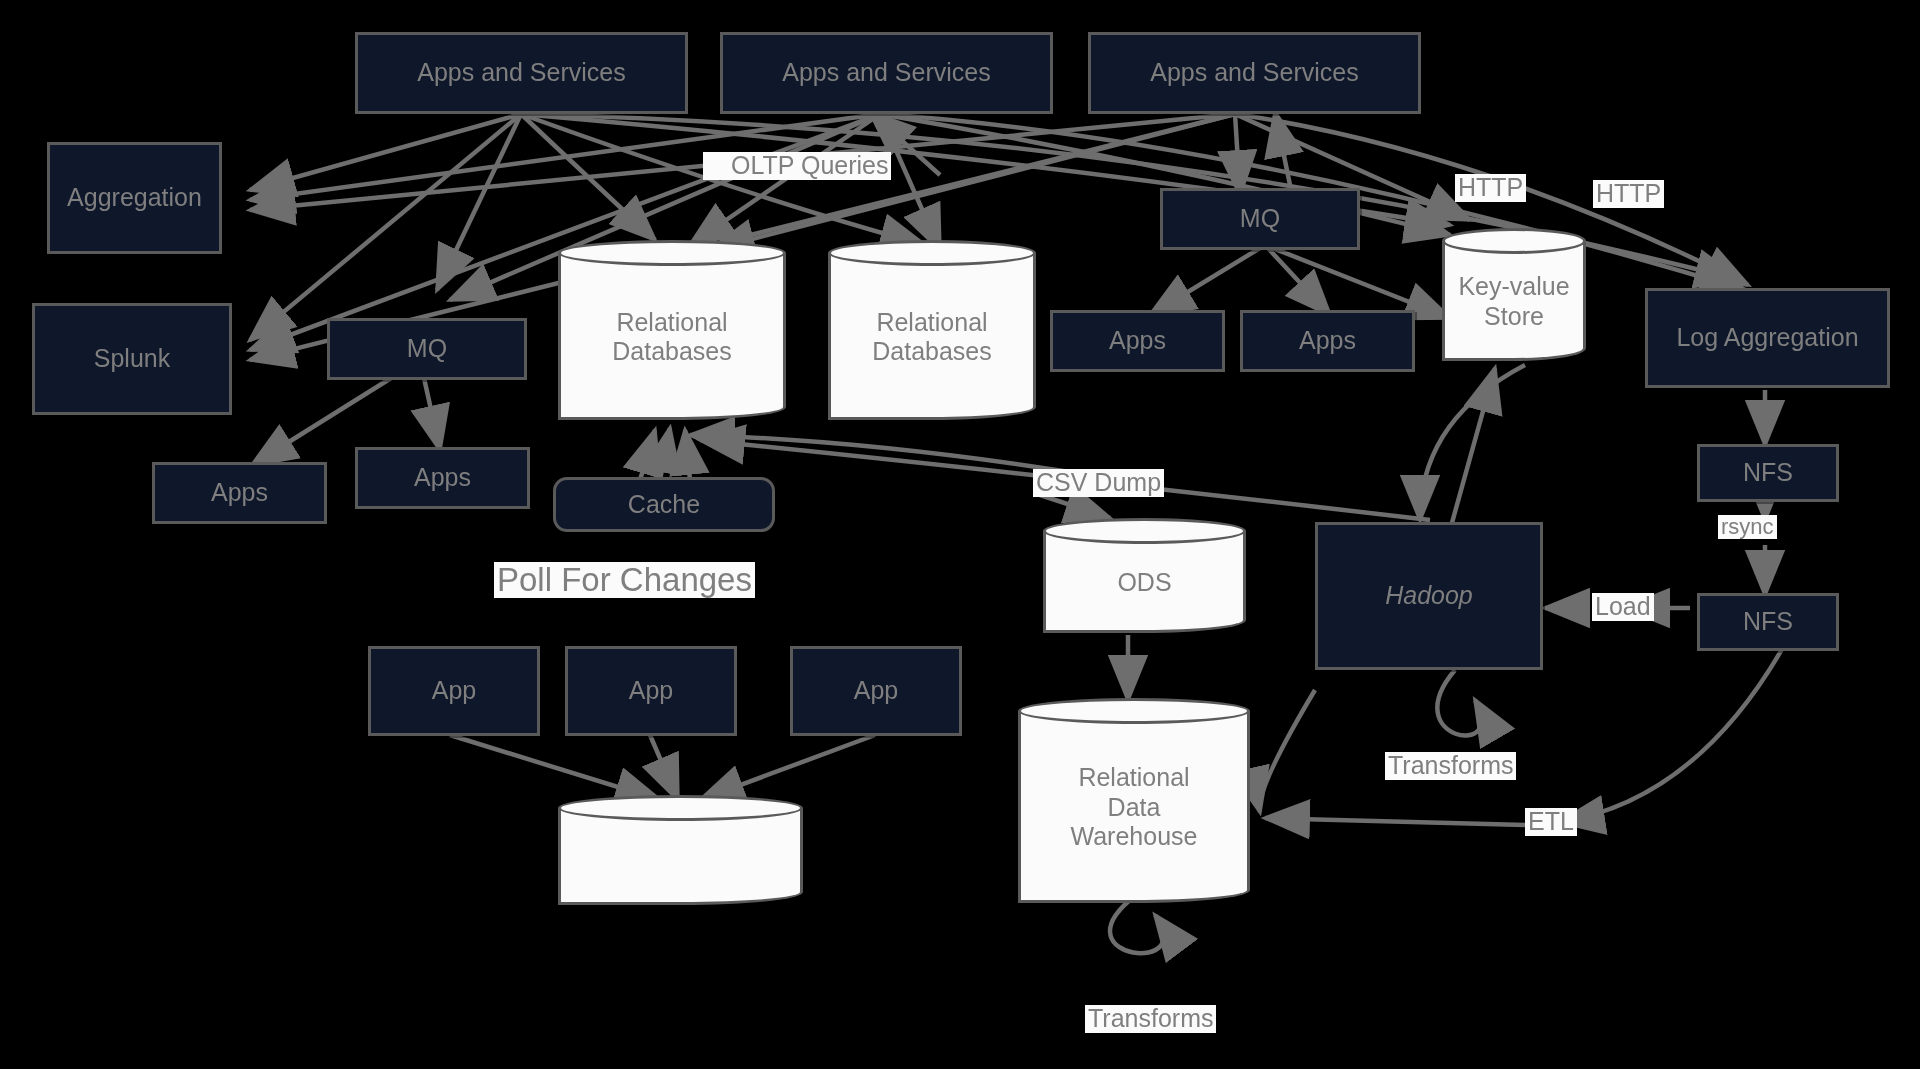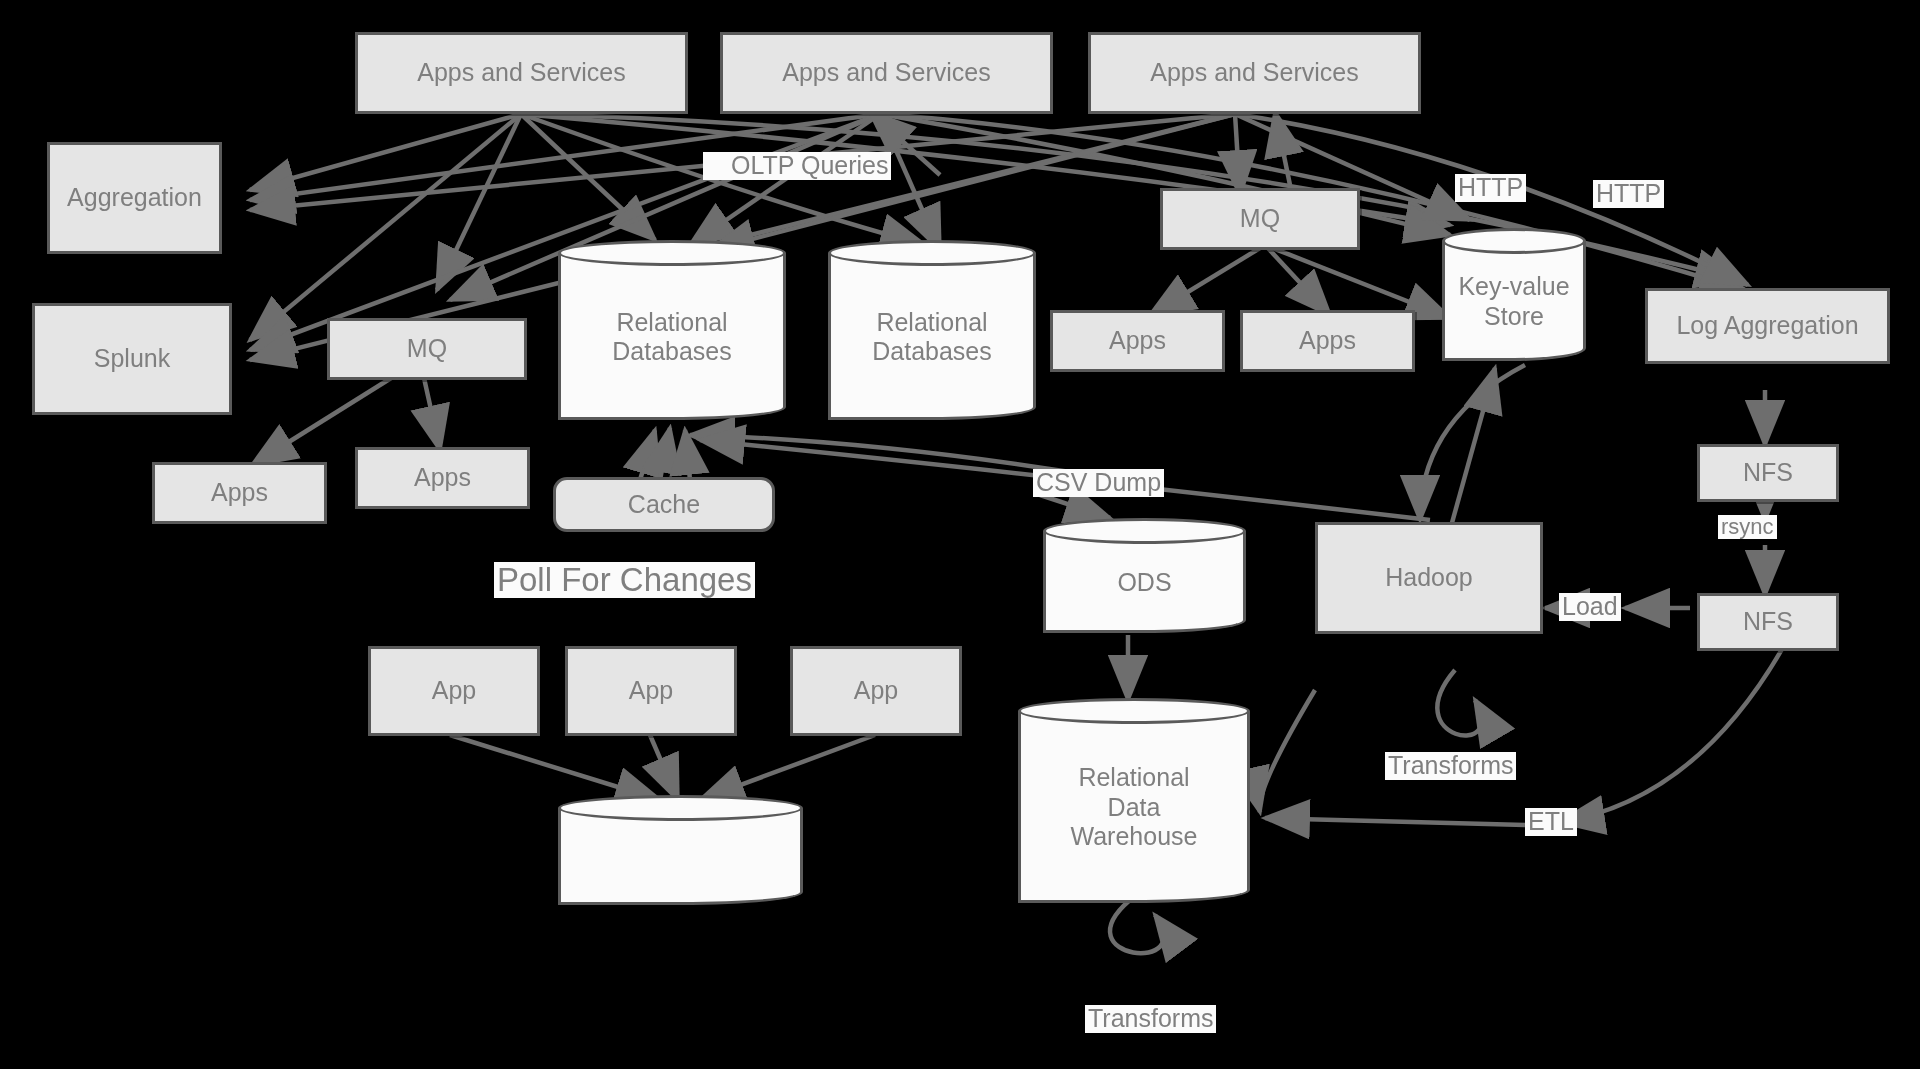--- a/index.html
+++ b/index.html
@@ -3,21 +3,21 @@
 <meta charset="utf-8">
 <style>
   html,body{margin:0;padding:0;background:#000;}
   body{width:1920px;height:1069px;overflow:hidden;
        font-family:"Liberation Sans","DejaVu Sans",sans-serif;}
   #stage{position:relative;width:1920px;height:1069px;background:#000;}
   svg#wires{position:absolute;left:0;top:0;width:1920px;height:1069px;}
 
   .node{position:absolute;box-sizing:border-box;
         display:flex;align-items:center;justify-content:center;
-        text-align:center;color:#7f7f7f;background:#e5e5e5;
+        text-align:center;color:#7f7f7f;background:#0f172a;
         line-height:1.18;white-space:pre-line;}
   .box{border:3px solid #5a5a5a;box-shadow:2px 2px 0 rgba(0,0,0,.35);}
 
   
   .cyl{border:0;background:transparent;}
   .cyl .cyl-body{position:absolute;left:0;right:0;top:13px;bottom:0;
       background:#fbfbfb;border:3px solid #5a5a5a;border-top:0;
       border-radius:0 0 50%/0 0 13px 13px;}
   .cyl .cyl-top{position:absolute;left:0;right:0;top:0;height:26px;
       background:#fbfbfb;border:3px solid #5a5a5a;border-radius:50%;
@@ -172,21 +172,21 @@
 Databases</div>
   </div>
 
   <div class="node cyl fs-lg" style="left:1442px;top:228px;width:144px;height:133px;">
     <div class="cyl-body"></div>
     <div class="cyl-top"></div>
     <div class="cyl-label">Key-value
 Store</div>
   </div>
 
-  <div class="node box fs-lg" style="left:1645px;top:288px;width:245px;height:76px;">
+  <div class="node box fs-lg" style="left:1645px;top:288px;width:245px;height:100px;">
     <span>Log Aggregation</span>
   </div>
 
   <div class="node box fs-lg" style="left:1697px;top:444px;width:142px;height:58px;">
     <span>NFS</span>
   </div>
 
   <div class="node box fs-lg" style="left:1697px;top:593px;width:142px;height:58px;">
     <span>NFS</span>
   </div>
@@ -219,21 +219,21 @@
   </div>
 
   <div class="node cyl fs-lg" style="left:1018px;top:698px;width:232px;height:205px;">
     <div class="cyl-body"></div>
     <div class="cyl-top"></div>
     <div class="cyl-label">Relational
 Data
 Warehouse</div>
   </div>
 
-  <div class="node box fs-lg" style="left:1315px;top:522px;width:228px;height:112px;">
+  <div class="node box fs-lg" style="left:1315px;top:522px;width:228px;height:148px;font-style:italic;">
     <span>Hadoop</span>
   </div>
 
   <div class="edge-label fs-lg" style="left:703px;top:152px;padding-left:28px;">
     <span>OLTP Queries</span>
   </div>
 
   <div class="edge-label fs-lg" style="left:1455px;top:174px;">
     <span>HTTP</span>
   </div>
@@ -247,21 +247,21 @@
   </div>
 
   <div class="edge-label fs-xl" style="left:494px;top:562px;">
     <span>Poll For Changes</span>
   </div>
 
   <div class="edge-label fs-md" style="left:1718px;top:515px;">
     <span>rsync</span>
   </div>
 
-  <div class="edge-label fs-lg" style="left:1559px;top:593px;">
+  <div class="edge-label fs-lg" style="left:1592px;top:593px;">
     <span>Load</span>
   </div>
 
   <div class="edge-label fs-lg" style="left:1525px;top:808px;">
     <span>ETL</span>
   </div>
 
   <div class="edge-label fs-lg" style="left:1385px;top:752px;">
     <span>Transforms</span>
   </div>

